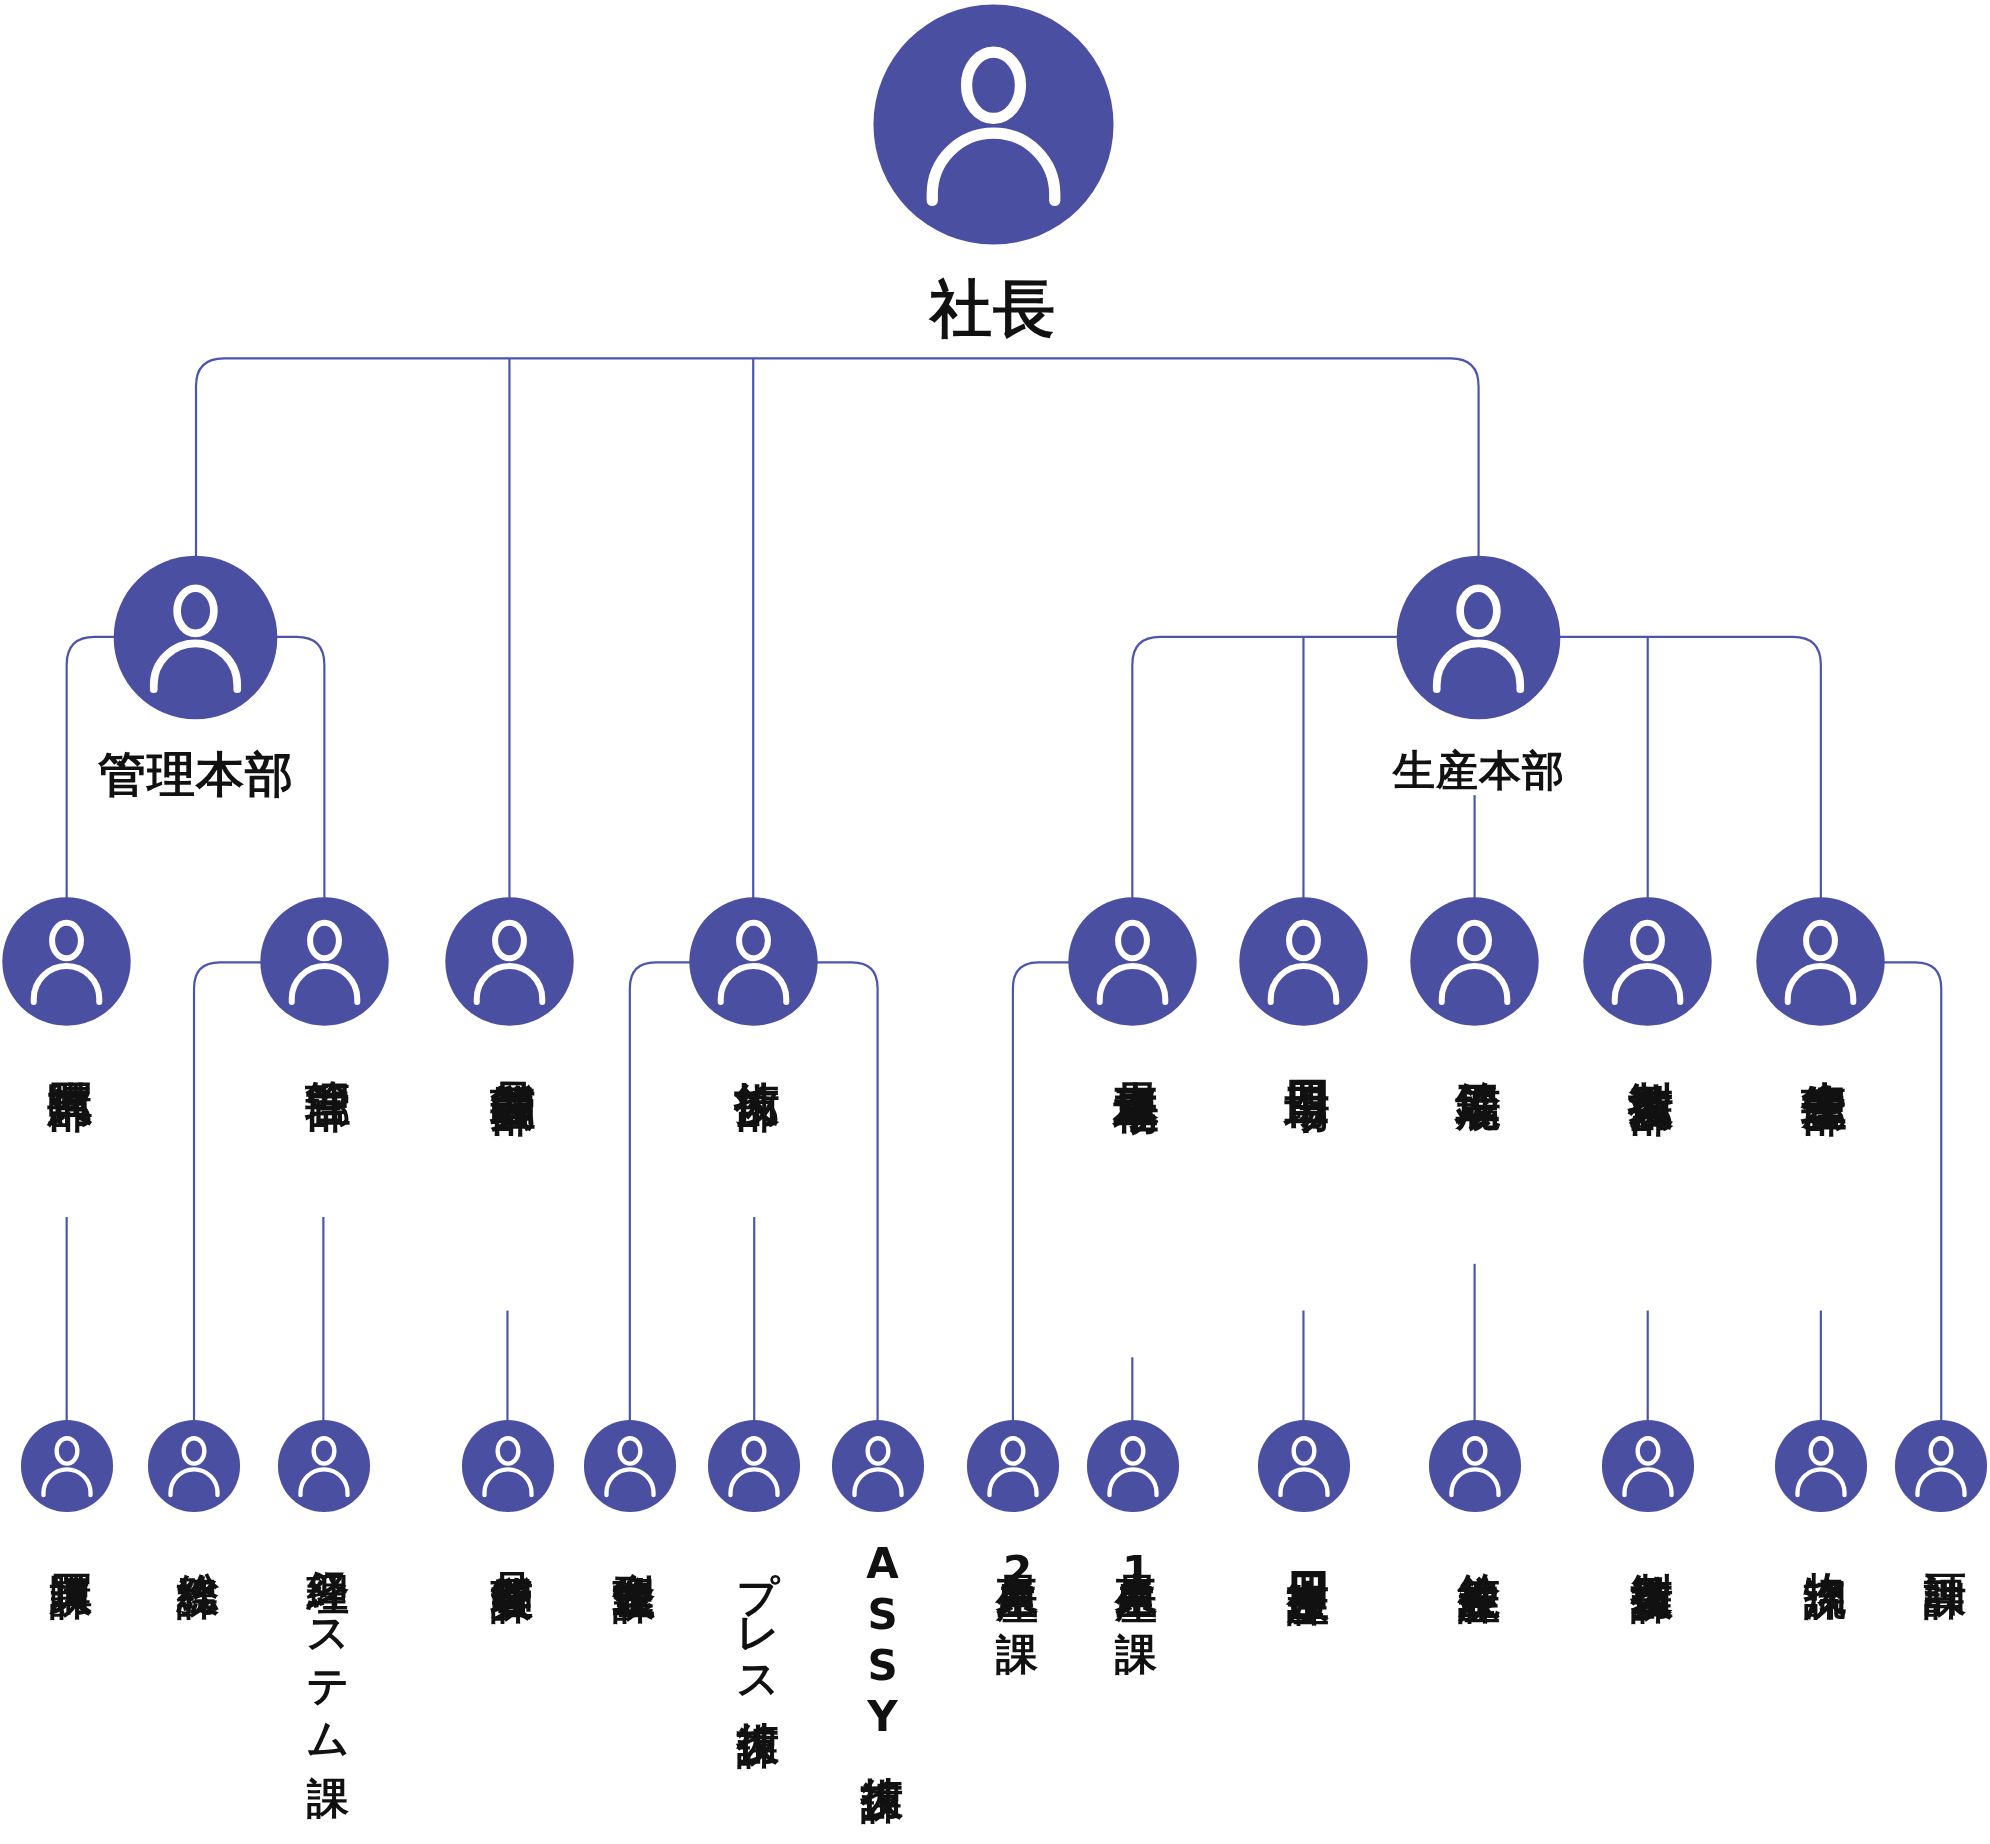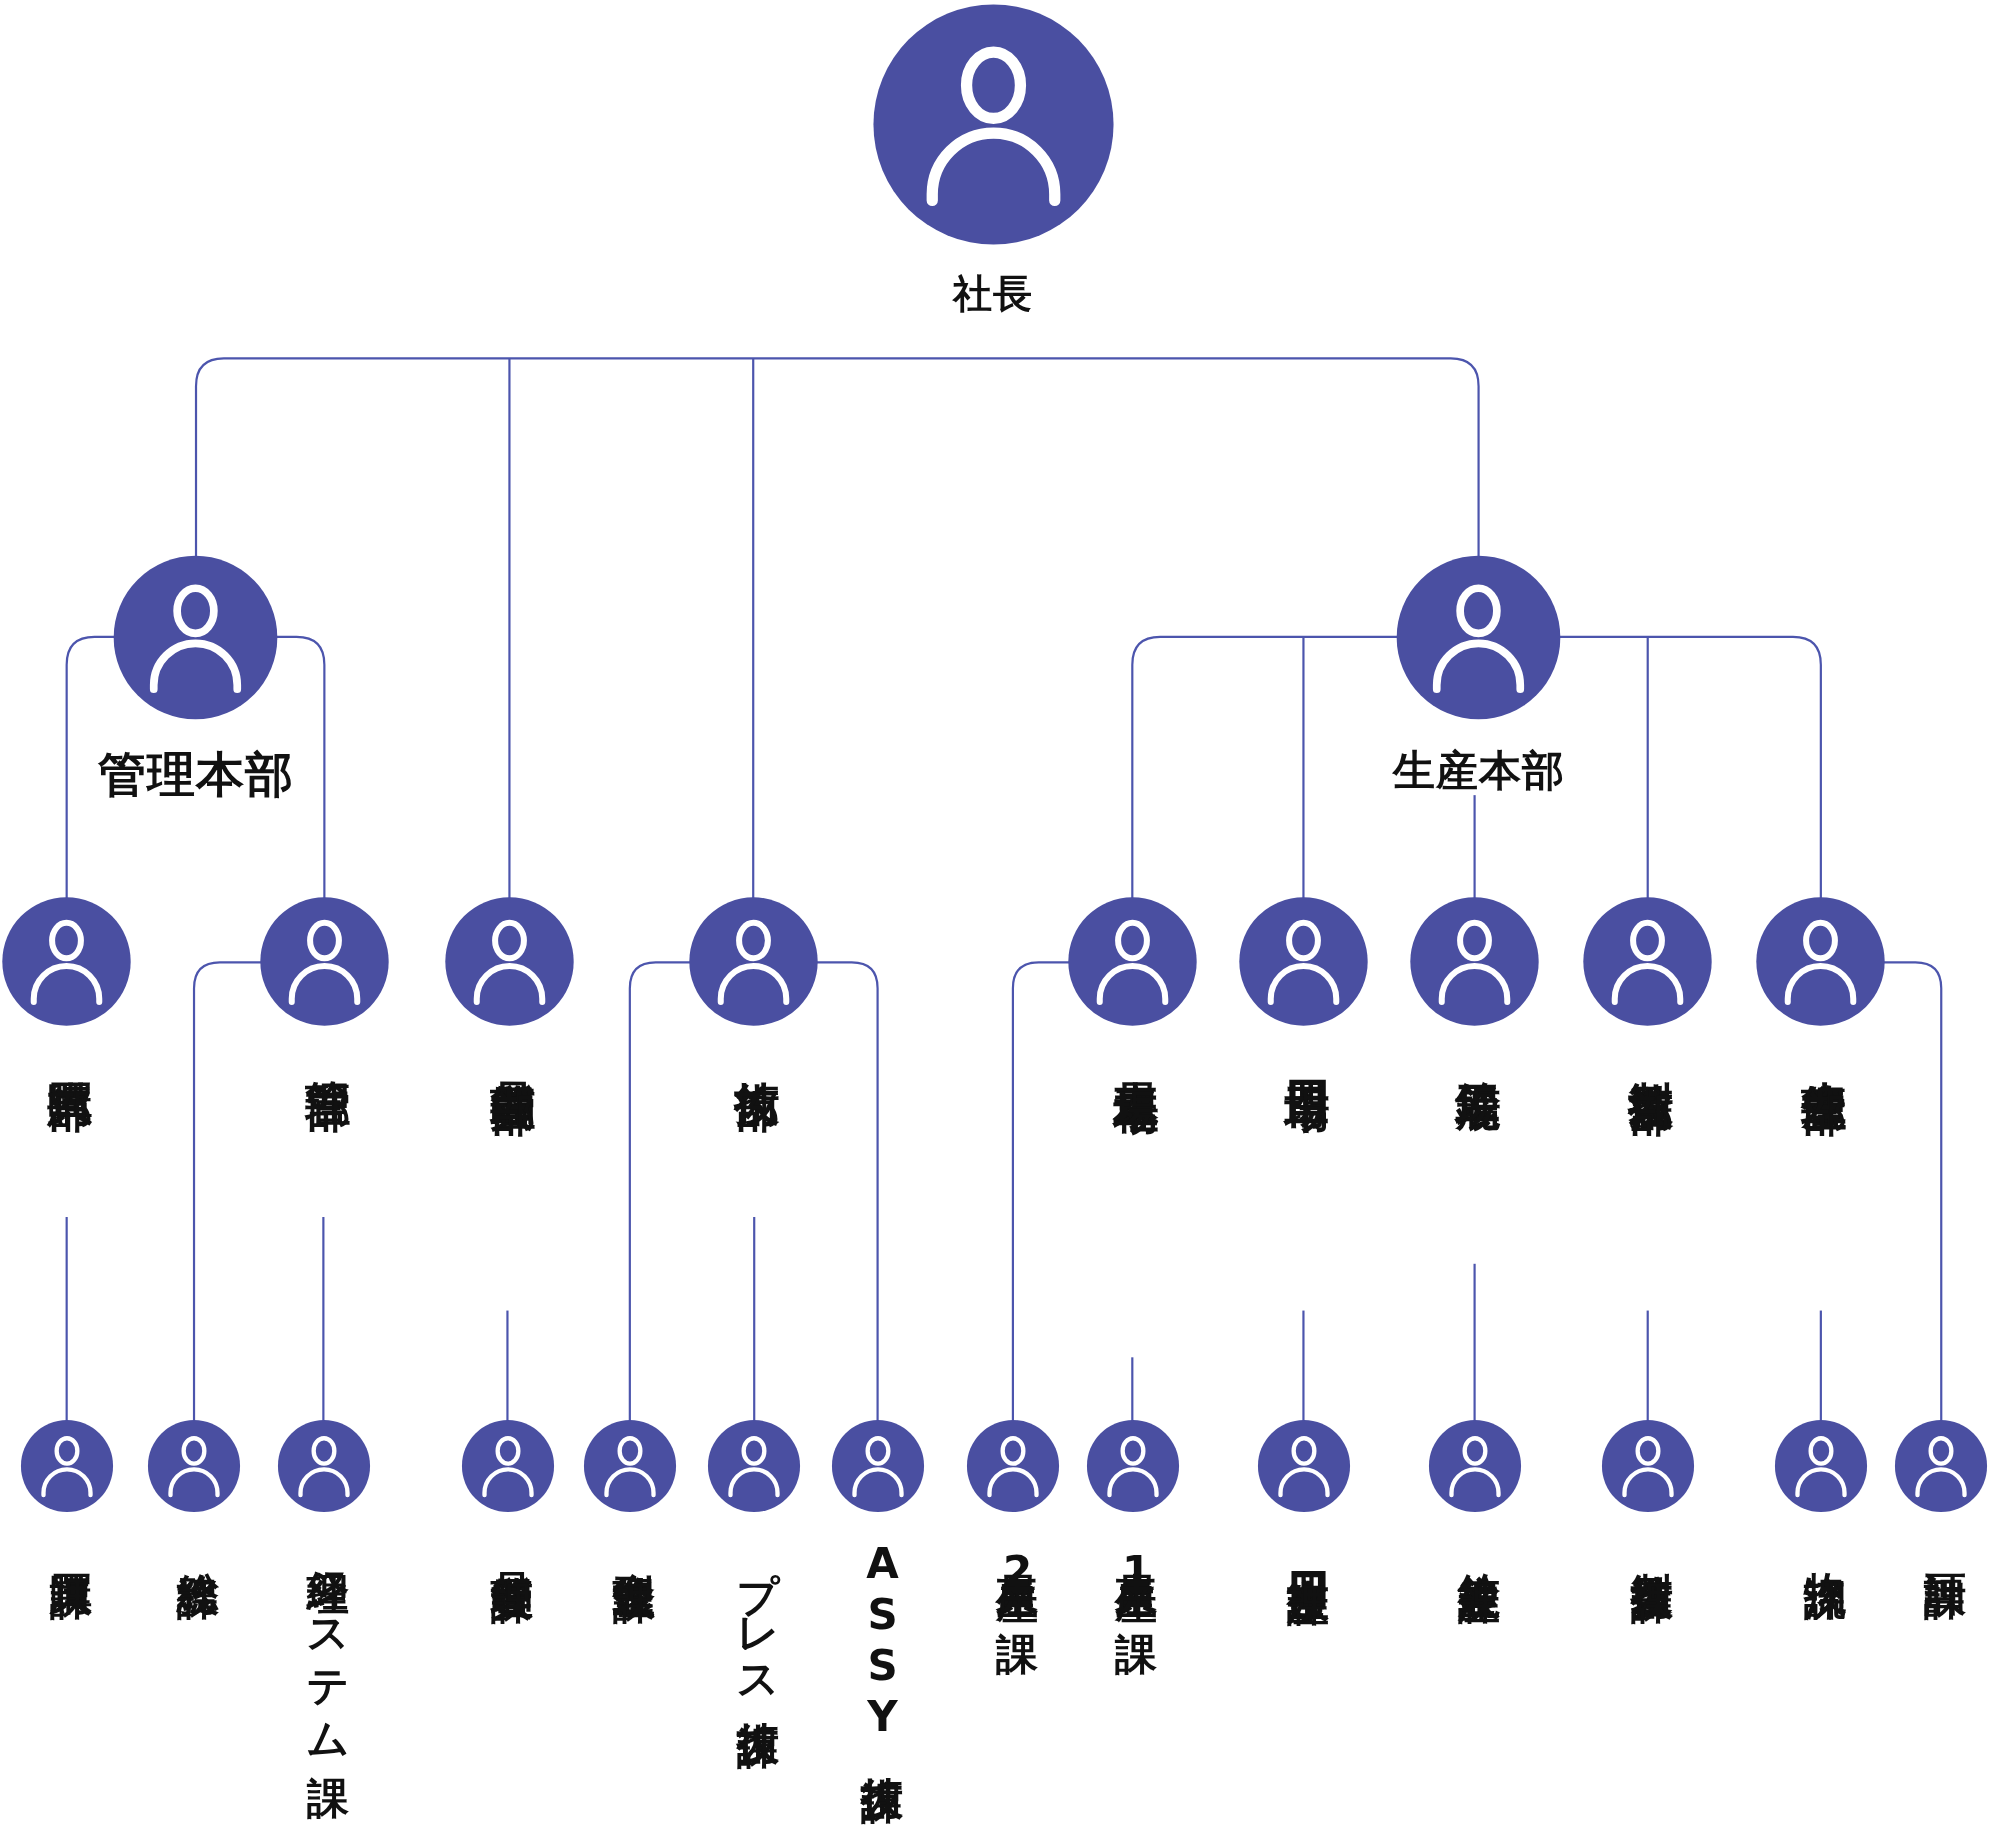--- a/index.html
+++ b/index.html
@@ -49,21 +49,21 @@
       <path d="M 1830 1317 L 1830 1473" fill="none" stroke="#4C55AD" stroke-width="2.2"></path>
       <path d="M 1830 967 L 1925 967 Q 1951 967 1951 993 L 1951 1473" fill="none" stroke="#4C55AD" stroke-width="2.2"></path>
     </svg>
     <div class="node" style="left: 871px; top: 2px; height: 245px; width: 245px;">
       <svg viewBox="-50 -50 100 100">
         <circle r="49" fill="#4A4FA1"></circle>
         <ellipse cx="0" cy="-16" rx="11" ry="13.5" fill="none" stroke="#FFFFFF" stroke-width="4.6"></ellipse>
         <path d="M -25 31 L -25 28.5 A 25 25 0 0 1 25 28.5 L 25 31" fill="none" stroke="#FFFFFF" stroke-width="4.6" stroke-linecap="round"></path>
       </svg>
     </div>
-    <div class="label label-h" style="font-size: 39px; color: rgb(17, 17, 17); top: 267px; left: 993px;">社長</div>
+    <div class="label label-h" style="font-size: 62px; color: rgb(17, 17, 17); top: 267px; left: 993px;">社長</div>
     <div class="node" style="left: 112px; top: 554px; height: 167px; width: 167px;">
       <svg viewBox="-50 -50 100 100">
         <circle r="49" fill="#4A4FA1"></circle>
         <ellipse cx="0" cy="-16" rx="11" ry="13.5" fill="none" stroke="#FFFFFF" stroke-width="4.6"></ellipse>
         <path d="M -25 31 L -25 28.5 A 25 25 0 0 1 25 28.5 L 25 31" fill="none" stroke="#FFFFFF" stroke-width="4.6" stroke-linecap="round"></path>
       </svg>
     </div>
     <div class="label label-h" style="font-size: 48px; color: rgb(17, 17, 17); top: 743px; left: 196px;">管理本部</div>
     <div class="node" style="left: 1395px; top: 554px; height: 167px; width: 167px;">
       <svg viewBox="-50 -50 100 100">

